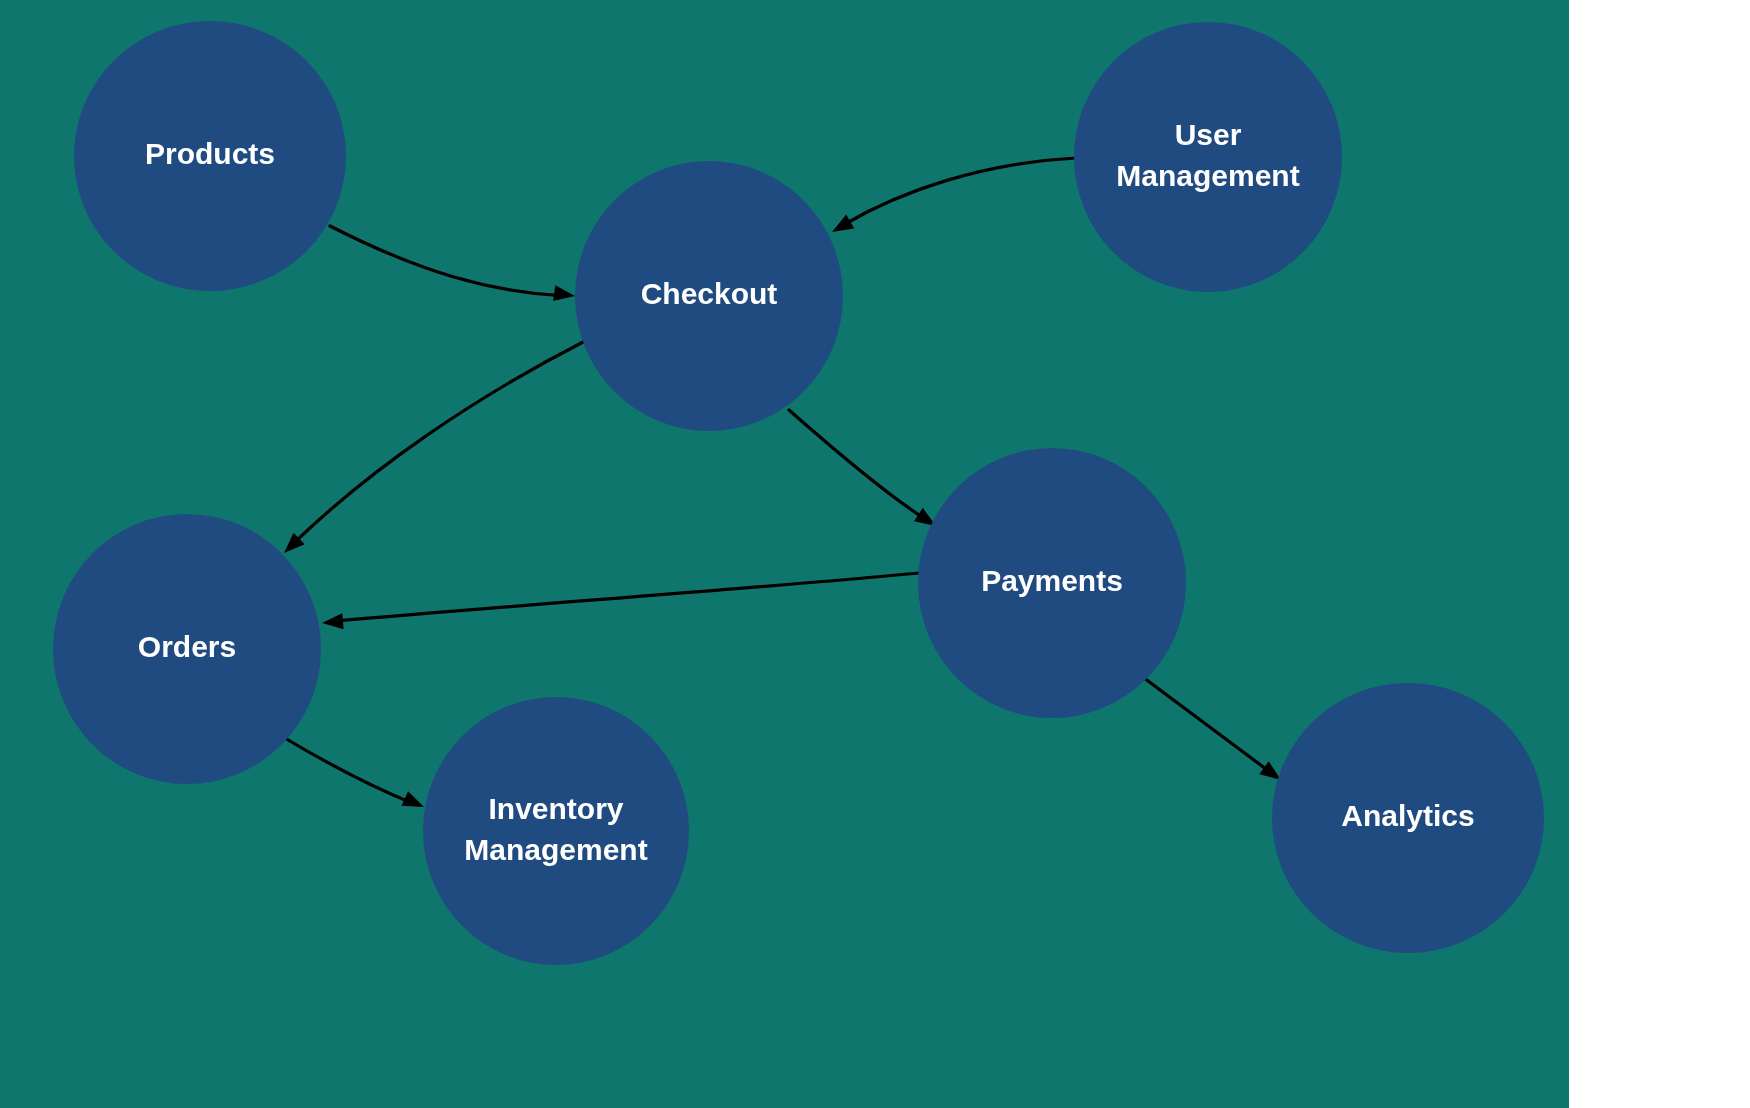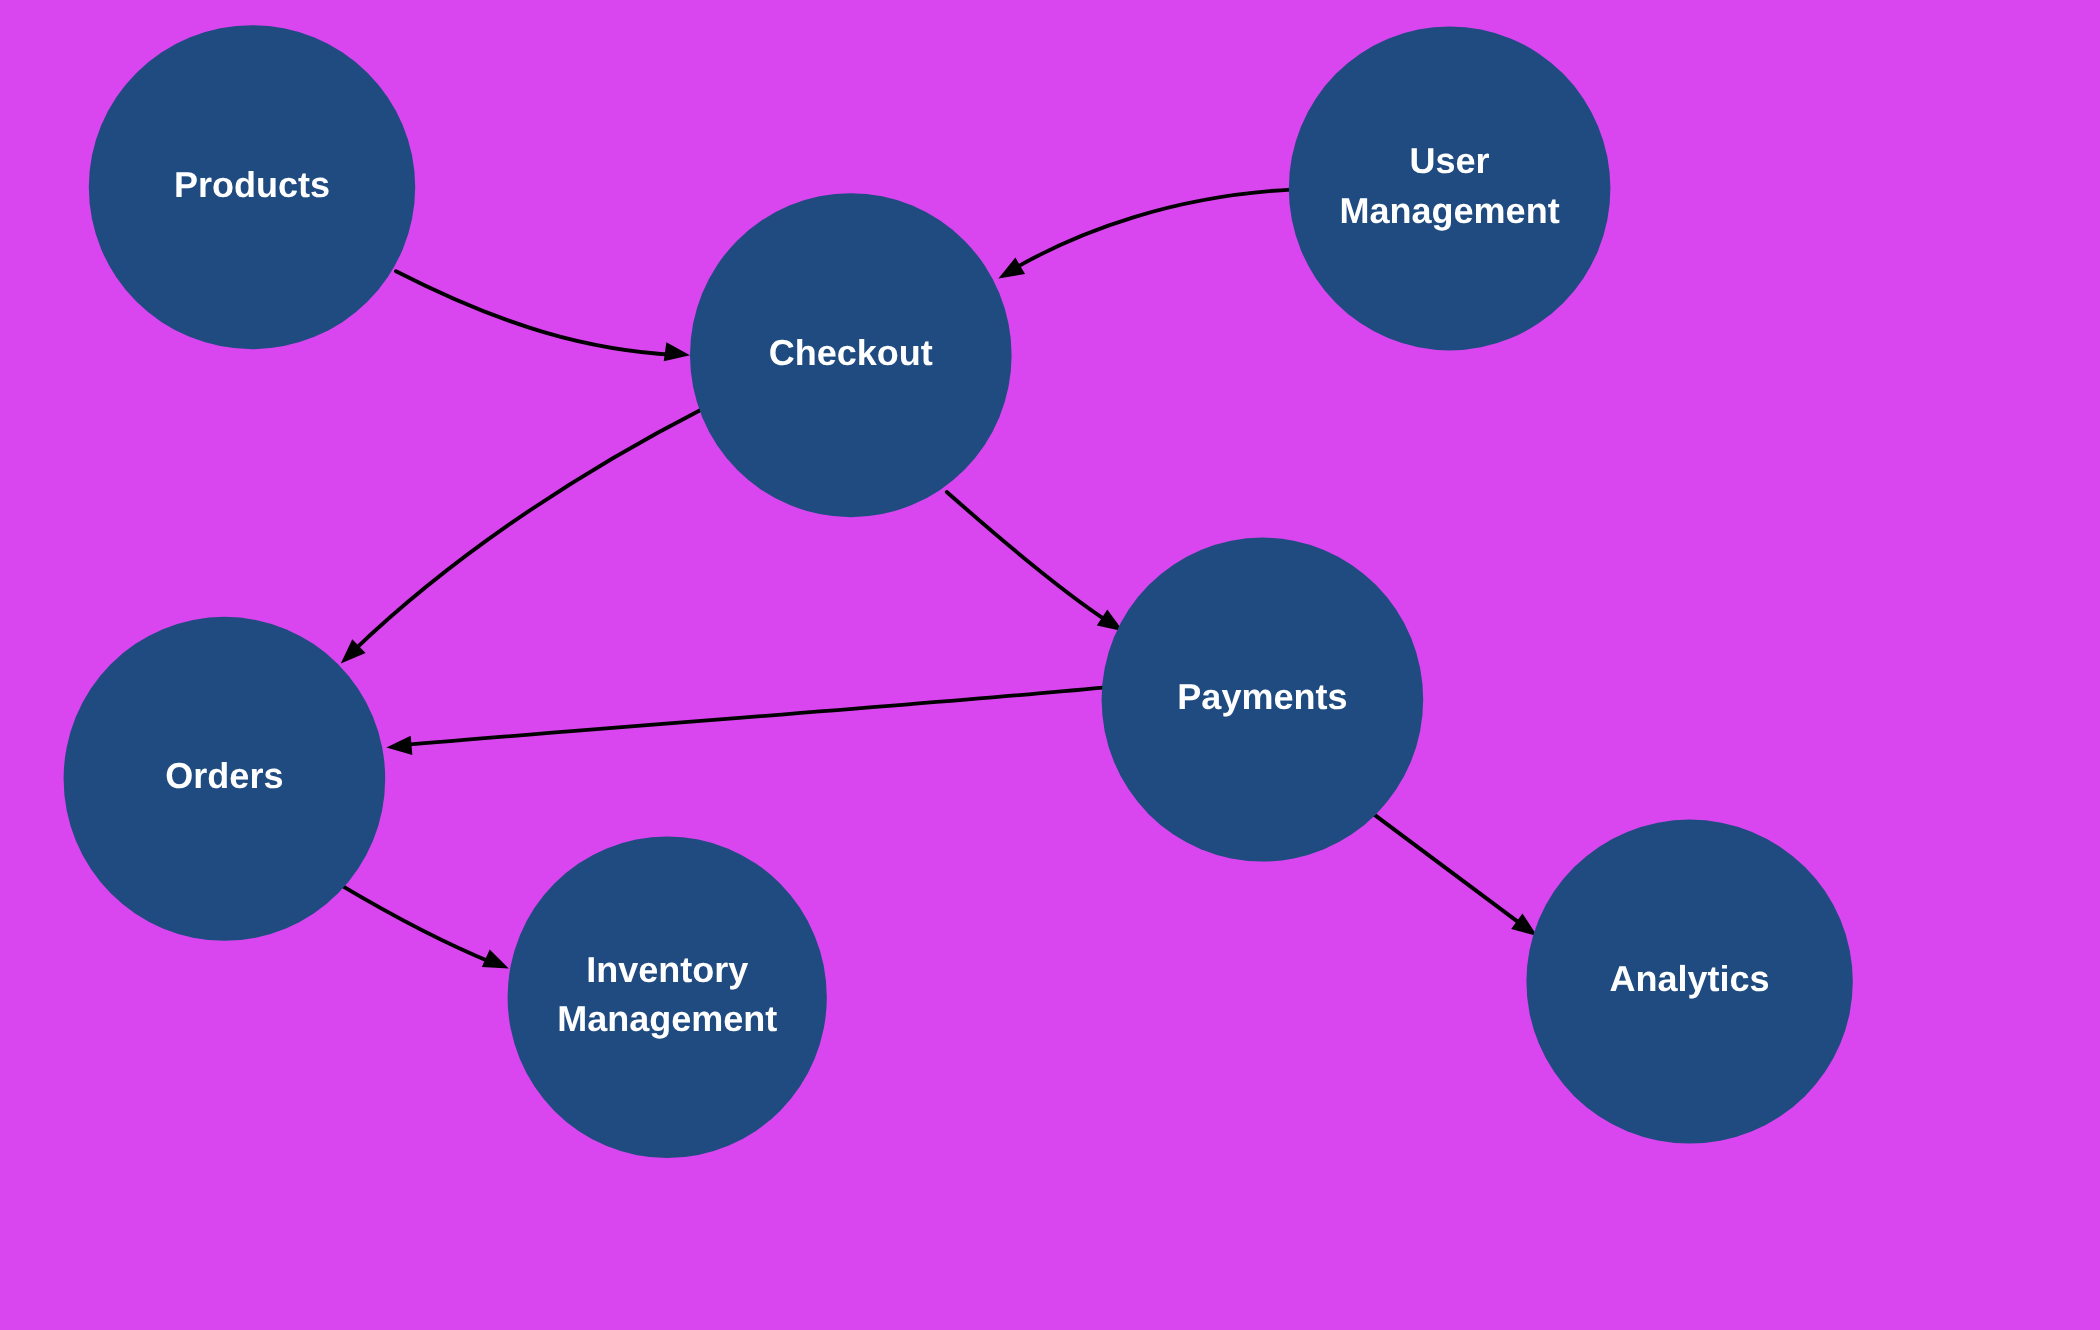--- a/index.html
+++ b/index.html
@@ -9,23 +9,23 @@
     background: #ffffff;
   }
   body {
     width: 1750px;
     height: 1108px;
     overflow: hidden;
     font-family: "Liberation Sans", sans-serif;
   }
   #graph-canvas {
     position: relative;
-    width: 1750px;
+    width: 1569px;
     height: 1108px;
-    background: #d946ef;
+    background: #0f766e;
   }
   svg.graph-svg {
     position: absolute;
     top: 0;
     left: 0;
     width: 1750px;
     height: 1108px;
     display: block;
   }
   .node-ellipse {

